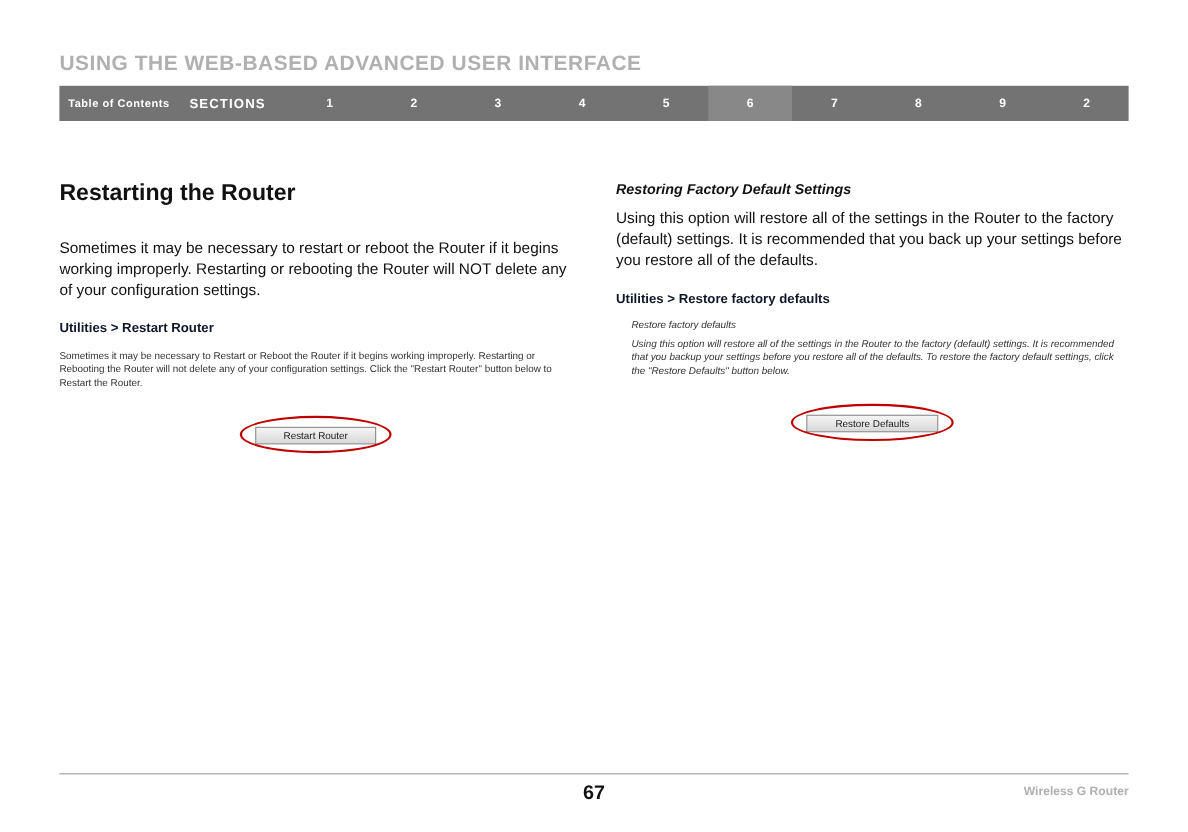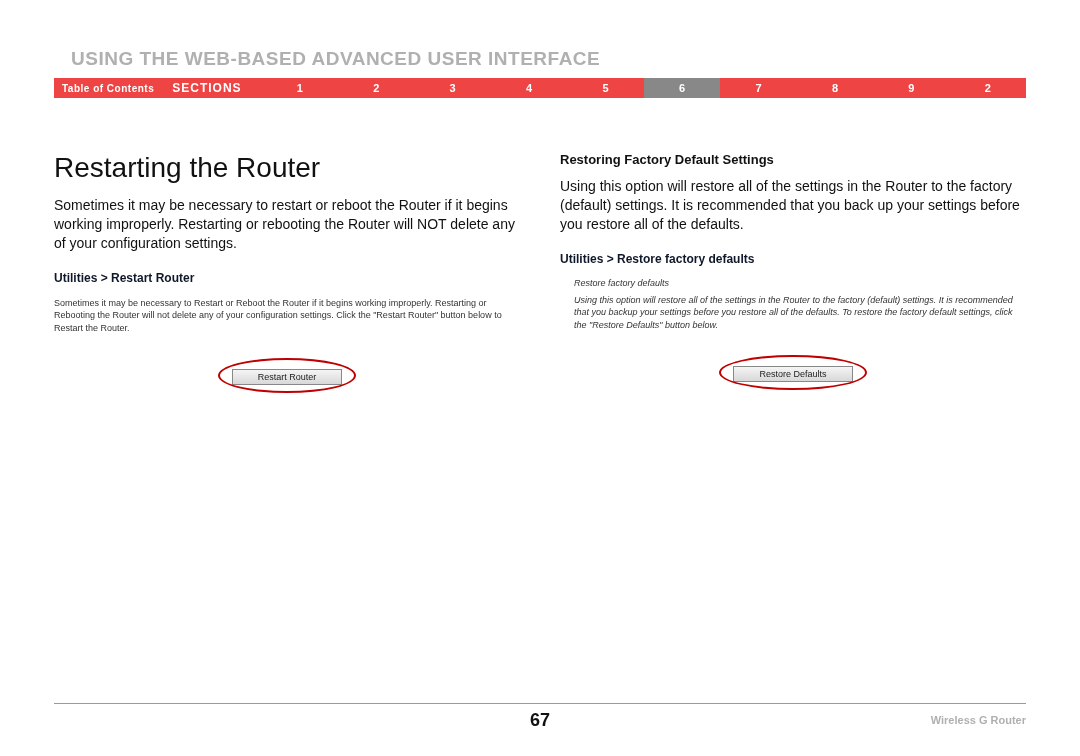--- a/index.html
+++ b/index.html
@@ -13,25 +13,24 @@
     }
     .page {
       padding: 48px 54px 0 54px;
     }
     .page-title {
       color: #b0b0b0;
       font-size: 19px;
       font-weight: bold;
       letter-spacing: 0.5px;
       margin-bottom: 8px;
-      margin-left: 17px;
     }
     .nav-bar {
-      background: #ef4444;
-      height: 20px;
+      background: #737373;
+      height: 32px;
       display: flex;
       align-items: center;
       font-size: 10px;
       font-weight: bold;
       color: #fff;
       width: 100%;
     }
     .nav-toc {
       padding: 0 18px 0 8px;
       letter-spacing: 0.5px;
@@ -58,36 +57,37 @@
     }
     .content {
       display: flex;
       margin-top: 54px;
       gap: 40px;
     }
     .col {
       flex: 1;
     }
     .section-heading {
-      font-size: 28px;
-      font-weight: normal;
-      color: #111;
-      margin-bottom: 12px;
+      font-size: 21px;
+      font-weight: bold;
+      color: #111;
+      margin-bottom: 28px;
     }
     .body-text {
       font-size: 14px;
       color: #111;
       line-height: 1.35;
       margin-bottom: 18px;
     }
     .sub-heading-bold {
       font-size: 13px;
       font-weight: bold;
       color: #111;
       margin-bottom: 10px;
+      font-style: italic;
     }
     .utilities-link {
       color: #0f172a;
       font-size: 12px;
       font-weight: bold;
       margin-bottom: 12px;
       display: block;
     }
     .small-text {
       font-size: 9px;

